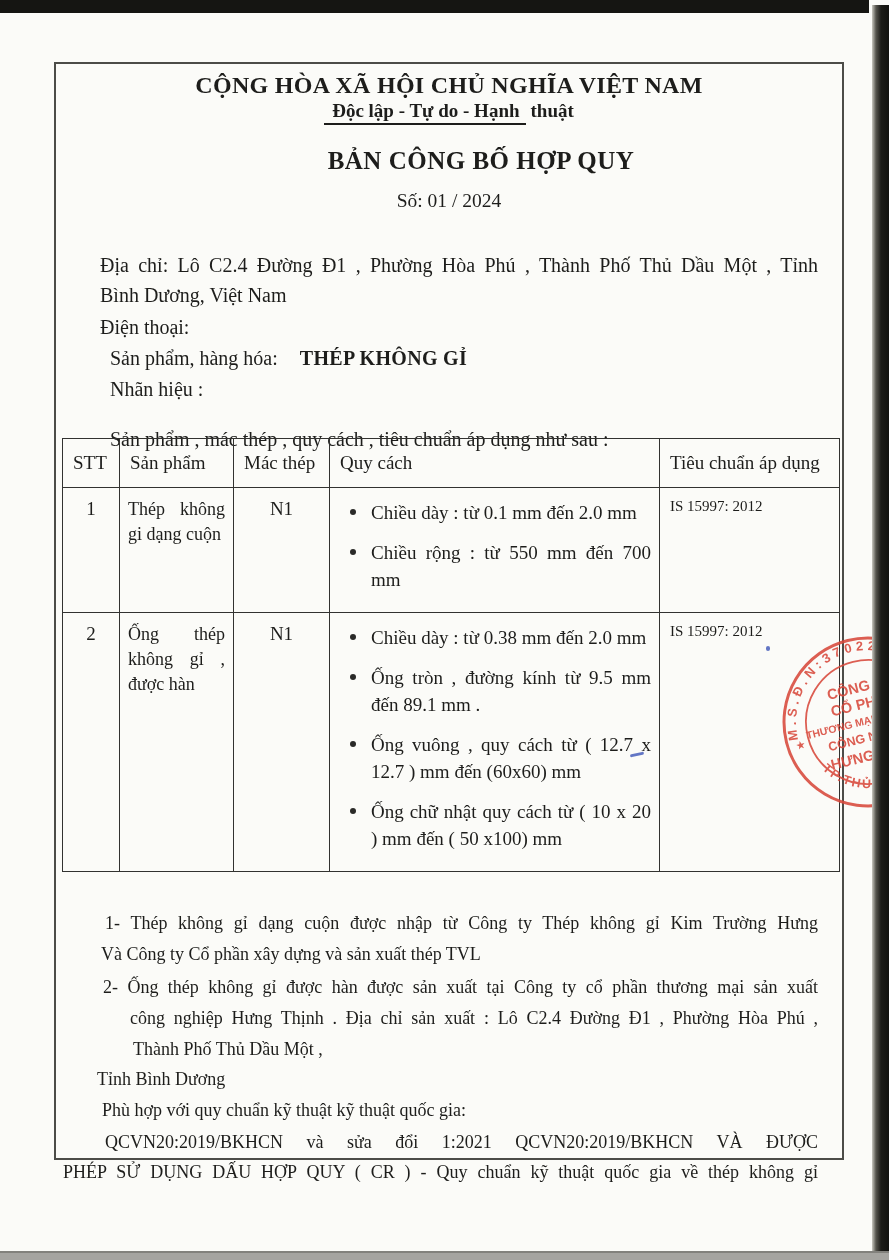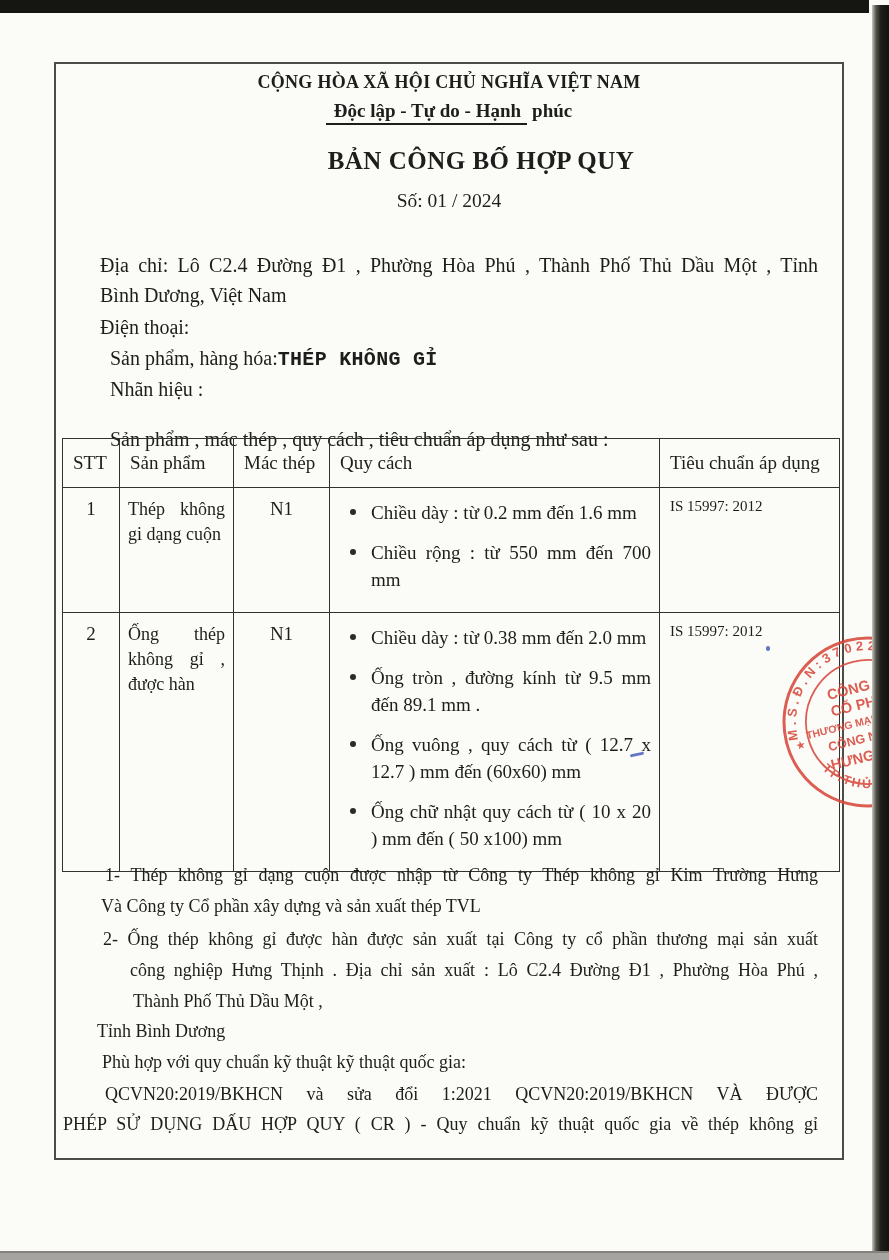--- a/index.html
+++ b/index.html
@@ -11,54 +11,54 @@
   }
   
   .scan-top{position:absolute;left:0;top:0;width:869px;height:13px;background:#151512;z-index:6;}
   .scan-right{position:absolute;left:872px;top:5px;width:17px;height:1247px;z-index:6;
     background:linear-gradient(to right,#c9c8c0 0px,#56554e 4px,#1c1c18 9px,#12120f 17px);}
   .scan-bottom{position:absolute;left:0;top:1251px;width:889px;height:9px;background:#a5a4a0;border-top:2px solid #82817c;z-index:6;}
   .frame{position:absolute;left:54px;top:62px;width:786px;height:1094px;border:2px solid #4c4c48;background:transparent;z-index:1;}
 
   .abs{position:absolute;z-index:2;}
   .ctr{left:54px;width:790px;text-align:center;}
-  .national{top:72px;font-size:18px;font-weight:bold;letter-spacing:.3px;}
+  .national{top:72px;font-size:24px;font-weight:bold;letter-spacing:.3px;}
   .motto{top:100px;font-size:19px;font-weight:bold;}
   .motto .u{border-bottom:2px solid #1d1d1b;padding:0 6px 2px 8px;}
   .motto .tail{margin-left:5px;}
   .doctitle{top:147px;font-size:25px;font-weight:bold;letter-spacing:.5px;padding-left:32px;}
   .docnum{top:190px;font-size:19.5px;}
 
   .bodyline{font-size:20px;white-space:nowrap;}
   .wrapline{font-size:20px;}
   .stretch{text-align:justify;text-align-last:justify;white-space:normal;}
   .org{left:100px;top:224px;}
   .addr1{left:100px;top:254px;width:718px;}
   .addr2{left:100px;top:284px;}
   .phone{left:100px;top:316px;}
   .productline{left:110px;top:347px;}
-  .productline b{margin-left:0;letter-spacing:.3px;font-family:Liberation Mono, monospace;}
+  .productline b{margin-left:22px;letter-spacing:.3px;}
   .brand{left:110px;top:378px;}
   .intro{left:110px;top:408px;margin-top:20px;}
 
   table.conf{position:absolute;left:62px;top:438px;width:777px;border-collapse:collapse;table-layout:fixed;z-index:2;background:transparent;}
   table.conf td,table.conf th{border:1.7px solid #323230;vertical-align:top;font-weight:normal;overflow:hidden;}
   table.conf thead th{height:44px;vertical-align:middle;font-size:19px;text-align:left;padding:2px 4px 2px 10px;}
   th.h-stt{text-align:center;padding-left:2px;}
   td.c-stt{text-align:center;font-size:19px;padding-top:10px;}
   td.c-prod{font-size:18px;padding:9px 8px;text-align:justify;line-height:25px;}
   td.c-grade{text-align:center;font-size:19px;padding-top:10px;}
   td.c-spec{padding:11px 8px 6px 14px;}
   td.c-std{font-size:15px;padding:10px 2px 2px 10px;}
   tr.r1{height:101px;} tr.r2{height:234px;}
   ul.speclist{list-style:none;margin:0;padding:0;}
   ul.speclist li{position:relative;padding-left:27px;margin-bottom:13px;font-size:19px;line-height:27px;text-align:justify;}
   ul.speclist li::before{content:"";position:absolute;left:6px;top:10px;width:6px;height:6px;border-radius:50%;background:#2a2a28;}
 
-  .noteline{font-size:18px;line-height:26px;}
+  .noteline{font-size:18px;line-height:26px;margin-top:48px;}
   .n1{left:105px;top:862px;width:713px;}
   .n2{left:101px;top:893px;}
   .n3{left:103px;top:926px;width:715px;}
   .n4{left:130px;top:957px;width:688px;}
   .n5{left:133px;top:988px;}
   .n6{left:97px;top:1018px;}
   .n7{left:102px;top:1049px;}
   .n8{left:105px;top:1081px;width:713px;}
   .n9{left:63px;top:1111px;width:755px;}
 
@@ -74,21 +74,21 @@
 </style>
 </head>
 <body>
 
 <div class="page">
 
   <div class="frame"></div>
 
   <div class="abs ctr national">CỘNG HÒA XÃ HỘI CHỦ NGHĨA VIỆT NAM</div>
   <div class="abs ctr motto">
-    <span class="u">Độc lập - Tự do - Hạnh</span><span class="tail">phúc</span>
+    <span class="u">Độc lập - Tự do - Hạnh</span><span class="tail">thuật</span>
   </div>
   <div class="abs ctr doctitle">BẢN CÔNG BỐ HỢP QUY</div>
   <div class="abs ctr docnum">Số: 01 / 2024</div>
 
   <div class="abs wrapline stretch addr1">Địa chỉ: Lô C2.4 Đường Đ1 , Phường Hòa Phú , Thành Phố Thủ Dầu Một , Tỉnh</div>
   <div class="abs bodyline addr2">Bình Dương, Việt Nam</div>
   <div class="abs bodyline phone">Điện thoại:</div>
   <div class="abs bodyline productline">
     <span>Sản phẩm, hàng hóa:</span><b>THÉP KHÔNG GỈ</b>
   </div>
@@ -112,21 +112,21 @@
         <th>Tiêu chuẩn áp dụng</th>
       </tr>
     </thead>
     <tbody>
       <tr class="r1">
         <td class="c-stt">1</td>
         <td class="c-prod">Thép không gi dạng cuộn</td>
         <td class="c-grade">N1</td>
         <td class="c-spec">
           <ul class="speclist">
-            <li>Chiều dày : từ 0.2 mm đến 1.6 mm</li>
+            <li>Chiều dày : từ 0.1 mm đến 2.0 mm</li>
             <li>Chiều rộng : từ 550 mm đến 700 mm</li>
           </ul>
         </td>
         <td class="c-std">IS 15997: 2012</td>
       </tr>
       <tr class="r2">
         <td class="c-stt">2</td>
         <td class="c-prod">Ống thép không gỉ , được hàn</td>
         <td class="c-grade">N1</td>
         <td class="c-spec">

